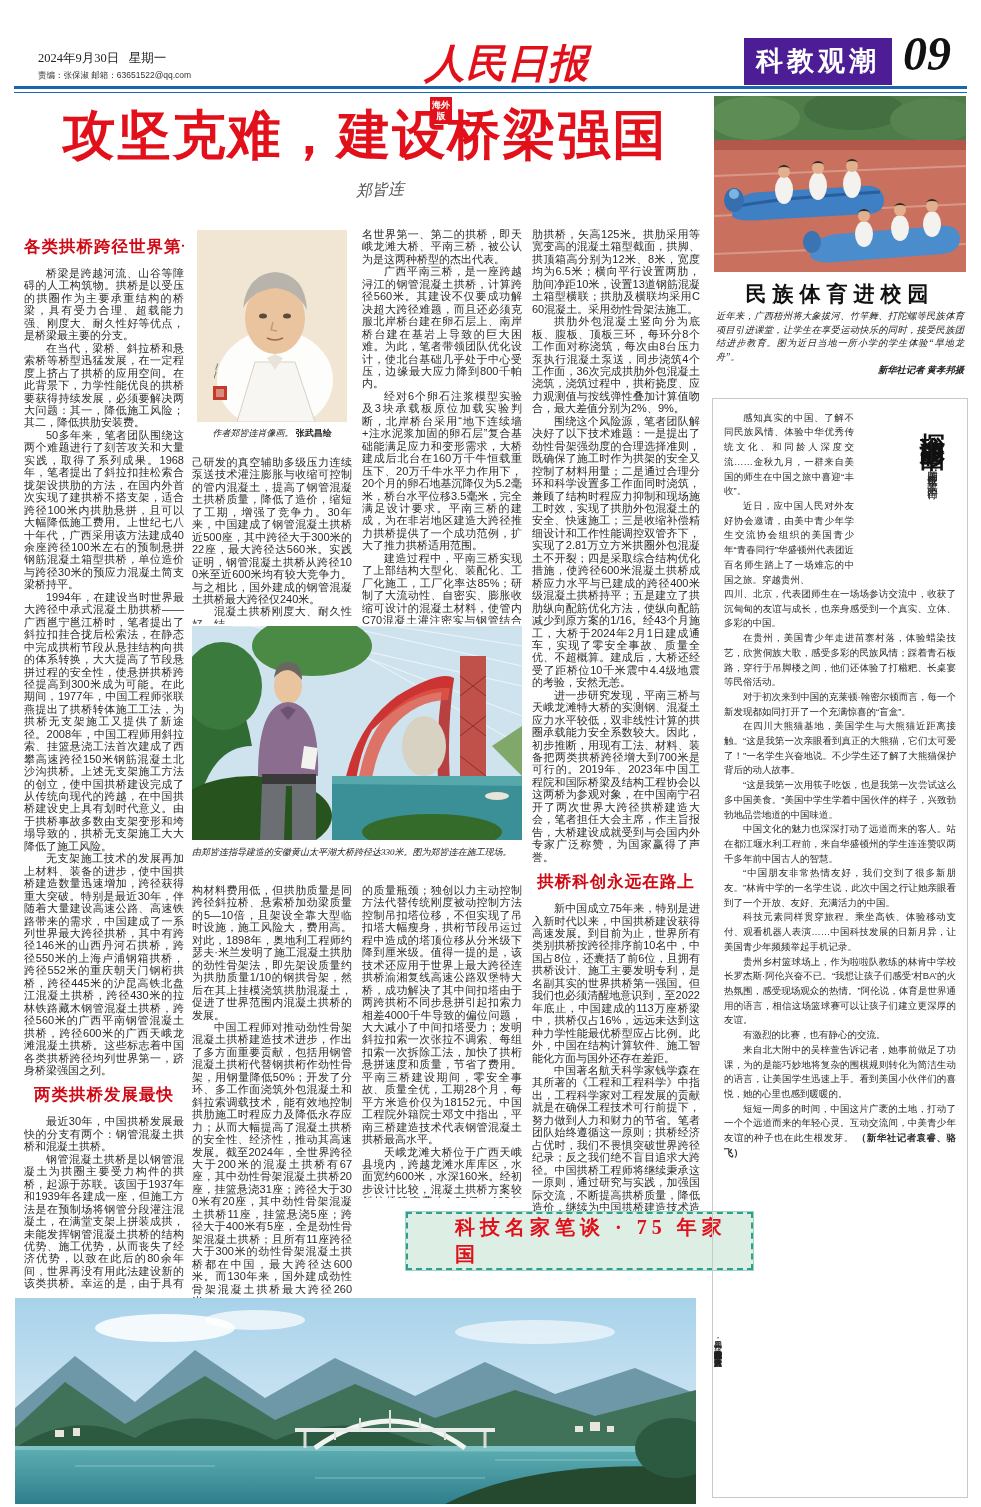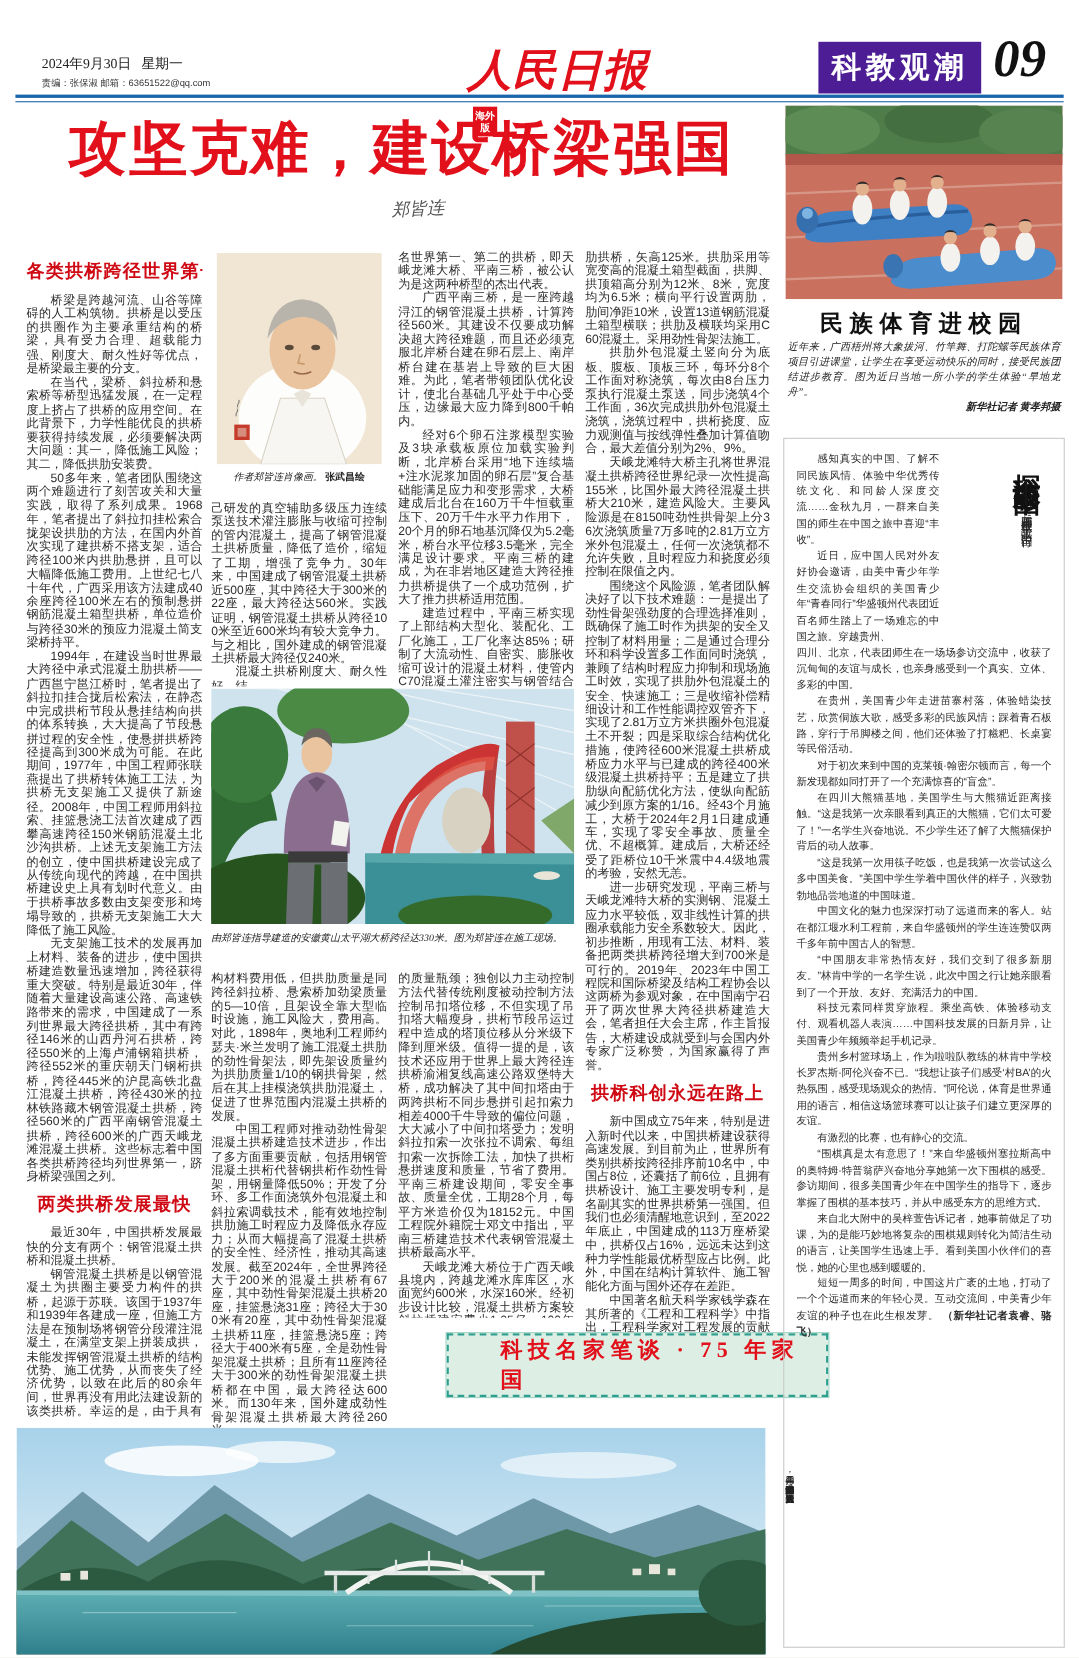--- a/index.html
+++ b/index.html
@@ -41,21 +41,21 @@
          font-family:"Liberation Serif","DejaVu Serif",serif;font-weight:bold;}
   .promo-credit{font-size:9.5px;font-weight:bold;text-align:center;color:#111;word-break:break-all;}
   
   .r-head{font-size:21px;font-weight:bold;letter-spacing:6px;text-align:center;color:#111;}
   .r-cap{font-size:9.3px;line-height:13.5px;}
   .r-credit{font-size:9.3px;text-align:right;}
   .art2{border:1px solid #c9c9c9;box-sizing:border-box;padding:12px 11px;overflow:hidden;}
   .a2p{font-size:9.5px;line-height:14.7px;text-align:justify;text-indent:2em;margin:0;
        color:#2b2b2b;word-break:break-all;}
   .a2p.ni{text-indent:0;}
-  .intro-row{display:flex;height:176px;overflow:hidden;}
+  .intro-row{display:flex;height:176px;overflow:hidden;align-items:center;}
   .intro-txt{width:130px;}
   .vtitle{writing-mode:vertical-rl;height:172px;margin-left:auto;padding-right:6px;}
   .vt-main{font-size:25px;font-weight:bold;letter-spacing:3px;color:#111;}
   .vt-sub{font-size:10.5px;letter-spacing:1px;color:#222;margin-top:4px;}
   .vcap{writing-mode:vertical-rl;font-size:8px;line-height:11px;color:#222;
         font-family:"Liberation Serif","DejaVu Serif",serif;}
   .photo{display:block;}
   .a2-credit{font-weight:bold;}
 </style>
 </head>
@@ -184,21 +184,20 @@
   </div>
   <div class="abs col" style="left:362px;top:884px;width:160px;height:314px;">
     <p class="bp ni">的质量瓶颈；独创以力主动控制方法代替传统刚度被动控制方法控制吊扣塔位移，不但实现了吊扣塔大幅瘦身，拱桁节段吊运过程中造成的塔顶位移从分米级下降到厘米级。值得一提的是，该技术还应用于世界上最大跨径连拱桥渝湘复线高速公路双堡特大桥，成功解决了其中间扣塔由于两跨拱桁不同步悬拼引起扣索力相差4000千牛导致的偏位问题，大大减小了中间扣塔受力；发明斜拉扣索一次张拉不调索、每组扣索一次拆除工法，加快了拱桁悬拼速度和质量，节省了费用。平南三桥建设期间，零安全事故、质量全优，工期28个月，每平方米造价仅为18152元。中国工程院外籍院士邓文中指出，平南三桥建造技术代表钢管混凝土拱桥最高水平。</p>
     <p class="bp">天峨龙滩大桥位于广西天峨县境内，跨越龙滩水库库区，水面宽约600米，水深160米。经初步设计比较，混凝土拱桥方案较斜拉桥建安费少1.25亿、100年维护费少4.7亿而胜出。</p>
     <p class="bp">大桥全长2488.55米，桥宽24.5米，其中主桥为计算跨径600米上承式混凝土双</p>
   </div>
 
   <div class="abs col" style="left:532px;top:228px;width:168px;height:1014px;">
     <p class="bp ni">肋拱桥，矢高125米。拱肋采用等宽变高的混凝土箱型截面，拱脚、拱顶箱高分别为12米、8米，宽度均为6.5米；横向平行设置两肋，肋间净距10米，设置13道钢筋混凝土箱型横联；拱肋及横联均采用C60混凝土。采用劲性骨架法施工。</p>
     <p class="bp">拱肋外包混凝土竖向分为底板、腹板、顶板三环，每环分8个工作面对称浇筑，每次由8台压力泵执行混凝土泵送，同步浇筑4个工作面，36次完成拱肋外包混凝土浇筑，浇筑过程中，拱桁挠度、应力观测值与按线弹性叠加计算值吻合，最大差值分别为2%、9%。</p>
-    <p class="bp">天峨龙滩特大桥主孔将世界混凝土拱桥跨径世界纪录一次性提高155米，比国外最大跨径混凝土拱桥大210米，建造风险大。主要风险源是在8150吨劲性拱骨架上分36次浇筑质量7万多吨的2.81万立方米外包混凝土，任何一次浇筑都不允许失败，且时程应力和挠度必须控制在限值之内。</p>
     <p class="bp">围绕这个风险源，笔者团队解决好了以下技术难题：一是提出了劲性骨架强劲度的合理选择准则，既确保了施工时作为拱架的安全又控制了材料用量；二是通过合理分环和科学设置多工作面同时浇筑，兼顾了结构时程应力抑制和现场施工时效，实现了拱肋外包混凝土的安全、快速施工；三是收缩补偿精细设计和工作性能调控双管齐下，实现了2.81万立方米拱圈外包混凝土不开裂；四是采取综合结构优化措施，使跨径600米混凝土拱桥成桥应力水平与已建成的跨径400米级混凝土拱桥持平；五是建立了拱肋纵向配筋优化方法，使纵向配筋减少到原方案的1/16。经43个月施工，大桥于2024年2月1日建成通车，实现了零安全事故、质量全优、不超概算。建成后，大桥还经受了距桥位10千米震中4.4级地震的考验，安然无恙。</p>
     <p class="bp">进一步研究发现，平南三桥与天峨龙滩特大桥的实测钢、混凝土应力水平较低，双非线性计算的拱圈承载能力安全系数较大。因此，初步推断，用现有工法、材料、装备把两类拱桥跨径增大到700米是可行的。2019年、2023年中国工程院和国际桥梁及结构工程协会以这两桥为参观对象，在中国南宁召开了两次世界大跨径拱桥建造大会，笔者担任大会主席，作主旨报告，大桥建设成就受到与会国内外专家广泛称赞，为国家赢得了声誉。</p>
     <div class="colhead">拱桥科创永远在路上</div>
     <p class="bp">新中国成立75年来，特别是进入新时代以来，中国拱桥建设获得高速发展。到目前为止，世界所有类别拱桥按跨径排序前10名中，中国占8位，还囊括了前6位，且拥有拱桥设计、施工主要发明专利，是名副其实的世界拱桥第一强国。但我们也必须清醒地意识到，至2022年底止，中国建成的113万座桥梁中，拱桥仅占16%，远远未达到这种力学性能最优桥型应占比例。此外，中国在结构计算软件、施工智能化方面与国外还存在差距。</p>
     <p class="bp">中国著名航天科学家钱学森在其所著的《工程和工程科学》中指出，工程科学家对工程发展的贡献就是在确保工程技术可行前提下，努力做到人力和财力的节省。笔者团队始终遵循这一原则；拱桥经济占优时，我们不畏惧突破世界跨径纪录；反之我们绝不盲目追求大跨径。中国拱桥工程师将继续秉承这一原则，通过研究与实践，加强国际交流，不断提高拱桥质量，降低造价，继续为中国拱桥建造技术造福世界而奋斗。</p>
     <div class="author-credit">（作者郑皆连为著名路桥工程专家、中国工程院院士）</div>
   </div>
 
   <div class="abs promo" style="left:406px;top:1212px;width:296px;height:54px;padding-left:47px;">
     <span>科技名家笔谈 · 75 年家国</span>
@@ -324,21 +323,20 @@
     <p class="a2p ni">四川、北京，代表团师生在一场场参访交流中，收获了沉甸甸的友谊与成长，也亲身感受到一个真实、立体、多彩的中国。</p>
     <p class="a2p">在贵州，美国青少年走进苗寨村落，体验蜡染技艺，欣赏侗族大歌，感受多彩的民族风情；踩着青石板路，穿行于吊脚楼之间，他们还体验了打糍粑、长桌宴等民俗活动。</p>
     <p class="a2p">对于初次来到中国的克莱顿·翰密尔顿而言，每一个新发现都如同打开了一个充满惊喜的“盲盒”。</p>
     <p class="a2p">在四川大熊猫基地，美国学生与大熊猫近距离接触。“这是我第一次亲眼看到真正的大熊猫，它们太可爱了！”一名学生兴奋地说。不少学生还了解了大熊猫保护背后的动人故事。</p>
     <p class="a2p">“这是我第一次用筷子吃饭，也是我第一次尝试这么多中国美食。”美国中学生学着中国伙伴的样子，兴致勃勃地品尝地道的中国味道。</p>
     <p class="a2p">中国文化的魅力也深深打动了远道而来的客人。站在都江堰水利工程前，来自华盛顿州的学生连连赞叹两千多年前中国古人的智慧。</p>
     <p class="a2p">“中国朋友非常热情友好，我们交到了很多新朋友。”林肯中学的一名学生说，此次中国之行让她亲眼看到了一个开放、友好、充满活力的中国。</p>
     <p class="a2p">科技元素同样贯穿旅程。乘坐高铁、体验移动支付、观看机器人表演……中国科技发展的日新月异，让美国青少年频频举起手机记录。</p>
     <p class="a2p">贵州乡村篮球场上，作为啦啦队教练的林肯中学校长罗杰斯·阿伦兴奋不已。“我想让孩子们感受‘村BA’的火热氛围，感受现场观众的热情。”阿伦说，体育是世界通用的语言，相信这场篮球赛可以让孩子们建立更深厚的友谊。</p>
     <p class="a2p">有激烈的比赛，也有静心的交流。</p>
-    <p class="a2p">“围棋真是太有意思了！”来自华盛顿州塞拉斯高中的奥特姆·特普翁萨兴奋地分享她第一次下围棋的感受。参访期间，很多美国青少年在中国学生的指导下，逐步掌握了围棋的基本技巧，并从中感受东方的思维方式。</p>
     <p class="a2p">来自北大附中的吴梓萱告诉记者，她事前做足了功课，为的是能巧妙地将复杂的围棋规则转化为简洁生动的语言，让美国学生迅速上手。看到美国小伙伴们的喜悦，她的心里也感到暖暖的。</p>
     <p class="a2p">
       <span>短短一周多的时间，中国这片广袤的土地，打动了一个个远道而来的年轻心灵。互动交流间，中美青少年友谊的种子也在此生根发芽。</span>
       <span class="a2-credit">（新华社记者袁睿、骆飞）</span>
     </p>
   </div>
 
 </div>
 
 </body></html>

